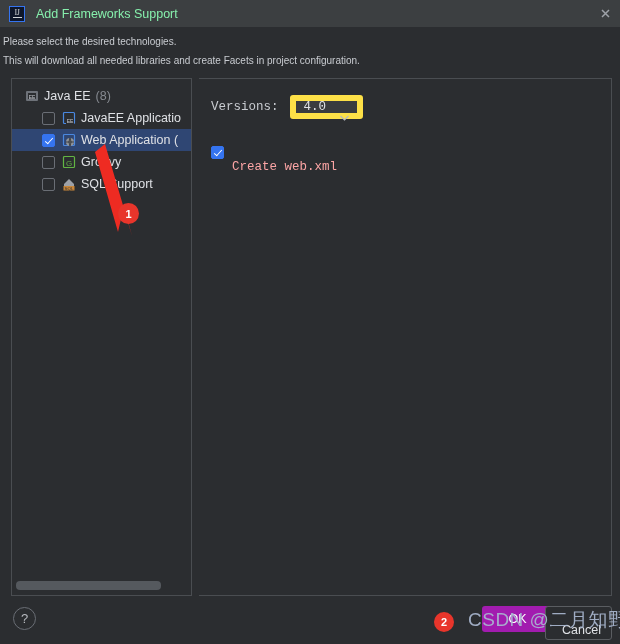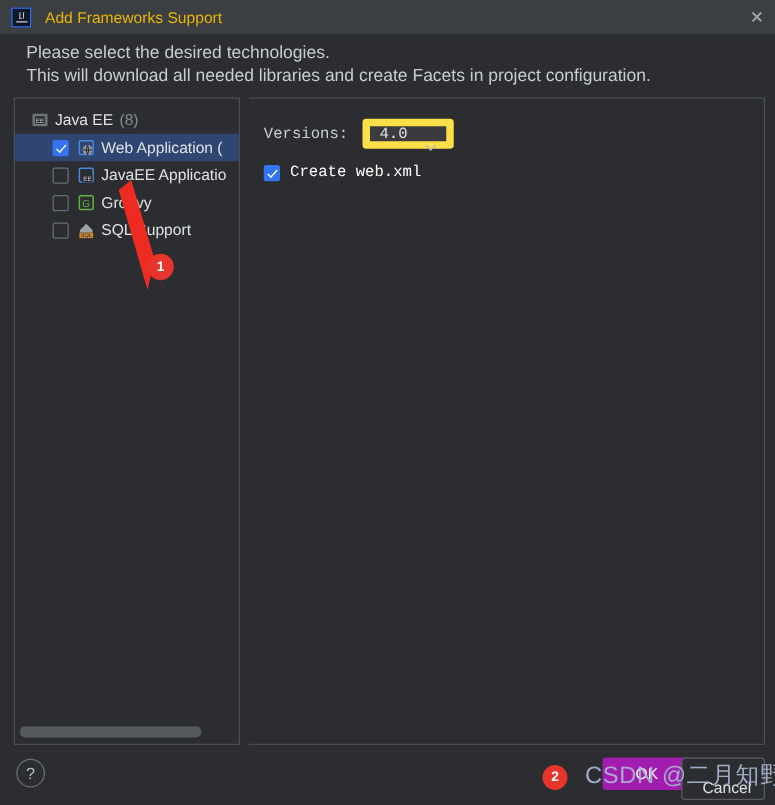--- a/index.html
+++ b/index.html
@@ -49,36 +49,36 @@
   .ij-icon::after {
     content: "";
     position: absolute;
     left: 2.5px; bottom: 2.5px;
     width: 9px; height: 1.5px;
     background: #cfd2d6;
   }
   .title-text {
     margin-left: 11px;
     font-size: 12.5px;
-    color: #eab308;
+    color: #86efac;
   }
   .close-btn {
     position: absolute;
     right: 7px; top: 6px;
     width: 15px; height: 15px;
     cursor: pointer;
   }
   .close-btn svg { display: block; }
 
   
   .desc {
     position: absolute;
-    left: 21px; top: 32px;
+    left: 3px; top: 32px;
     width: 590px;
-    font-size: 14px;
+    font-size: 10px;
     color: #c9ccd1;
     line-height: 19px;
   }
 
   
   .panels {
     position: absolute;
     left: 11px; top: 78px;
     width: 601px; height: 518px;
   }
@@ -200,22 +200,23 @@
   }
   .webxml-row {
     position: absolute;
     left: 12px; top: 52px;
     display: flex;
     align-items: center;
     cursor: pointer;
   }
   .webxml-row .lbl {
     font-size: 12.5px;
-    color: #ffffff;
+    color: #fca5a5;
     margin-left: 2px;
+    margin-top: 29px;
   }
 
   
   .help-btn {
     position: absolute;
     left: 13px; top: 607px;
     width: 23px; height: 23px;
     border-radius: 50%;
     border: 1px solid #6a6e75;
     box-sizing: border-box;
@@ -316,42 +317,42 @@
           <svg width="16" height="16" viewBox="0 0 16 16">
             <rect x="2" y="3" width="12" height="10" rx="1" fill="#6e7279"></rect>
             <rect x="4" y="5" width="8" height="6" fill="#2b2d30"></rect>
             <text x="8" y="10.5" font-size="5" fill="#c9ccd1" text-anchor="middle" font-family="Liberation Sans, sans-serif">EE</text>
           </svg>
         </span>
         <span>Java EE</span>
         <span class="count">(8)</span>
       </div>
 
+      <div class="tree-row child">
+        <span class="cb"></span>
+        <span class="ticon">
+          <svg width="16" height="16" viewBox="0 0 16 16">
+            <rect x="2.5" y="2.5" width="11" height="11" rx="1" fill="none" stroke="#4a88e0" stroke-width="1.2"></rect>
+            <rect x="5" y="8" width="8" height="6" fill="#2b2d30"></rect>
+            <text x="9" y="13" font-size="5" fill="#c9ccd1" text-anchor="middle" font-family="Liberation Sans, sans-serif">EE</text>
+          </svg>
+        </span>
+        <span>JavaEE Applicatio</span>
+      </div>
+
       <div class="tree-row child selected">
         <span class="cb checked"></span>
         <span class="ticon">
           <svg width="16" height="16" viewBox="0 0 16 16">
             <rect x="2.5" y="2.5" width="11" height="11" rx="1" fill="none" stroke="#4a88e0" stroke-width="1.2"></rect>
             <circle cx="9" cy="10" r="4" fill="#8f9399"></circle>
             <path d="M5 10 H13 M9 6 Q11.2 10 9 14 M9 6 Q6.8 10 9 14" stroke="#2b2d30" stroke-width="0.8" fill="none"></path>
           </svg>
         </span>
         <span>Web Application (</span>
-      </div>
-
-      <div class="tree-row child">
-        <span class="cb"></span>
-        <span class="ticon">
-          <svg width="16" height="16" viewBox="0 0 16 16">
-            <rect x="2.5" y="2.5" width="11" height="11" rx="1" fill="none" stroke="#4a88e0" stroke-width="1.2"></rect>
-            <rect x="5" y="8" width="8" height="6" fill="#2b2d30"></rect>
-            <text x="9" y="13" font-size="5" fill="#c9ccd1" text-anchor="middle" font-family="Liberation Sans, sans-serif">EE</text>
-          </svg>
-        </span>
-        <span>JavaEE Applicatio</span>
       </div>
 
       <div class="tree-row child">
         <span class="cb"></span>
         <span class="ticon">
           <svg width="16" height="16" viewBox="0 0 16 16">
             <rect x="2.5" y="2.5" width="11" height="11" rx="1" fill="none" stroke="#62b543" stroke-width="1.2"></rect>
             <text x="8" y="11.5" font-size="8" fill="#62b543" text-anchor="middle" font-family="Liberation Sans, sans-serif">G</text>
           </svg>
         </span>

